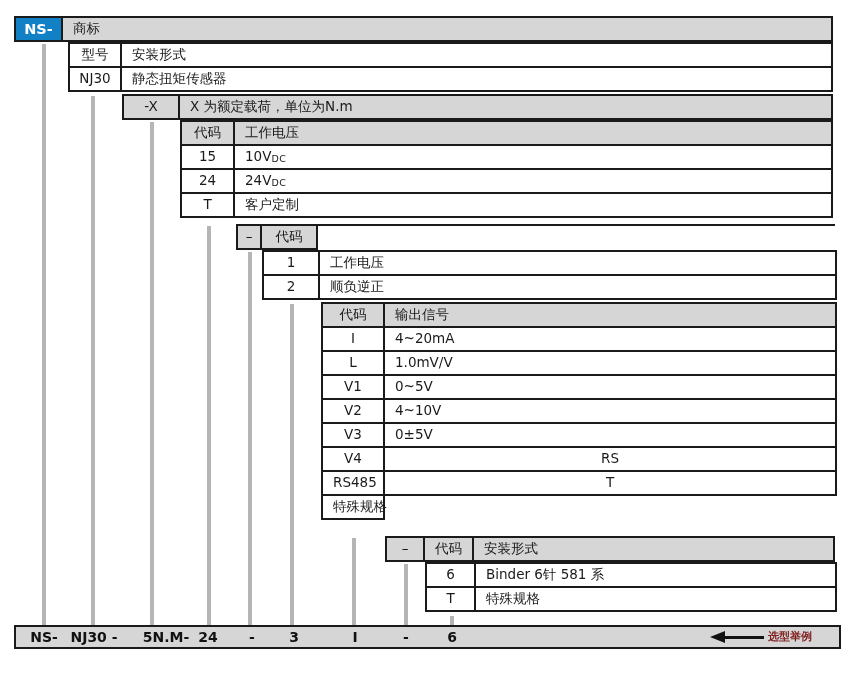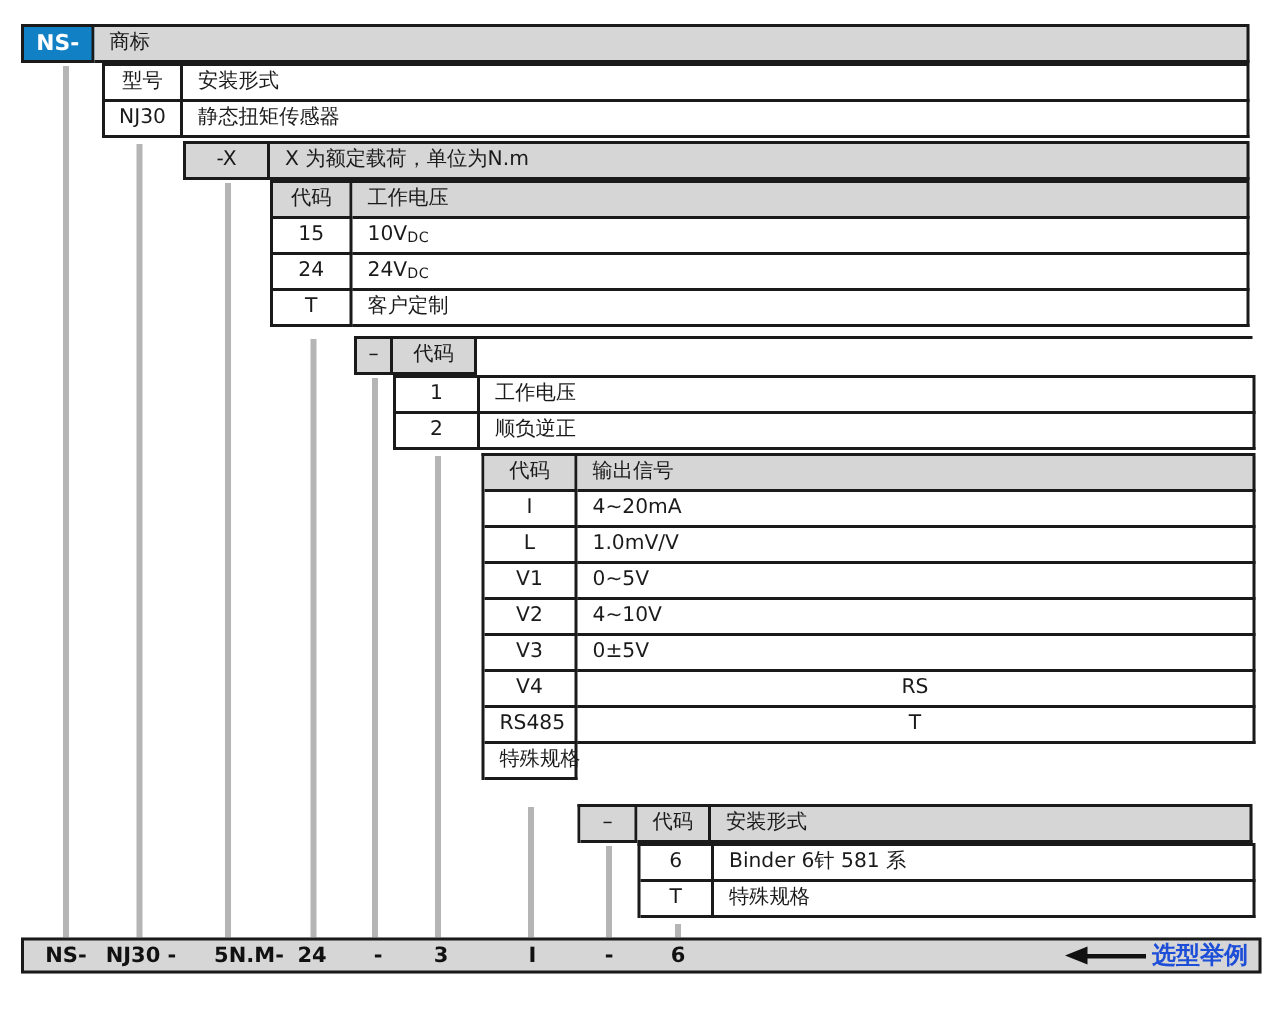--- a/index.html
+++ b/index.html
@@ -38,22 +38,22 @@
     position:absolute;top:0;transform:translateX(-50%);
     font-weight:bold;font-size:14px;line-height:20px;color:#111;
   }
   .arrowhead{
     position:absolute;left:694px;top:4px;width:0;height:0;
     border-top:6px solid transparent;border-bottom:6px solid transparent;
     border-right:15px solid #111;
   }
   .arrowtail{position:absolute;left:706px;top:9px;width:42px;height:2.5px;background:#111;}
   .arrowlabel{
-    position:absolute;left:752px;top:0;font-weight:bold;font-size:16px;
-    line-height:20px;color:#1d4ed8;white-space:nowrap;
+    position:absolute;left:752px;top:0;font-weight:bold;font-size:11px;
+    line-height:20px;color:#7f1d1d;white-space:nowrap;
   }
 </style>
 </head>
 <body>
 
 <div id="canvas">
 
   <div class="vline" style="left:42px;top:44px;height:581px"></div>
   <div class="vline" style="left:91px;top:96px;height:529px"></div>
   <div class="vline" style="left:150px;top:122px;height:503px"></div>

